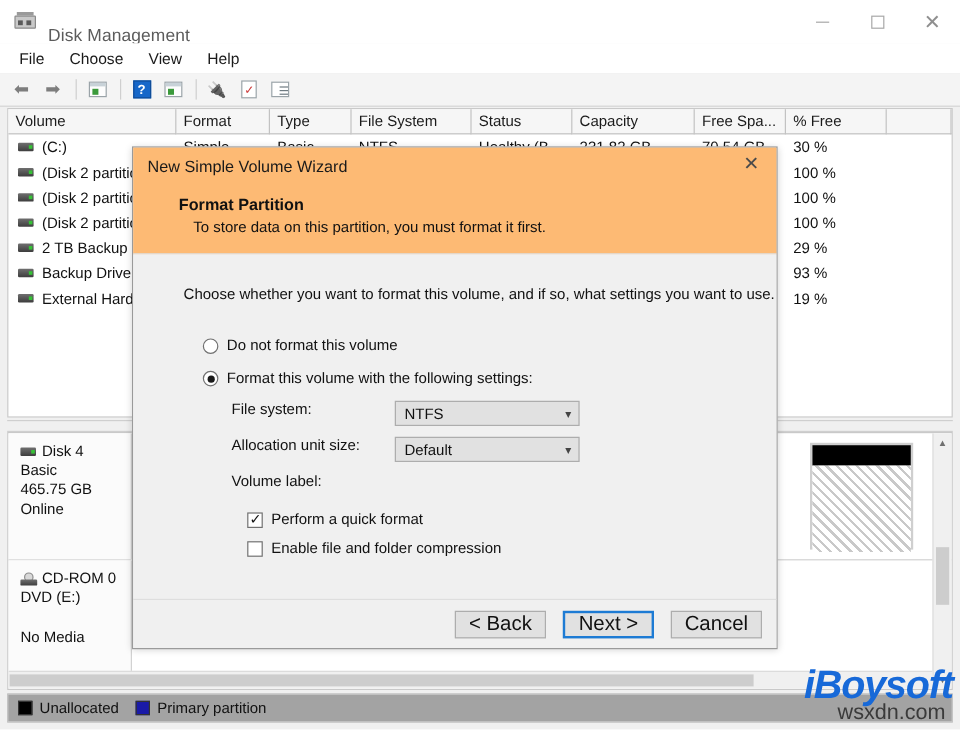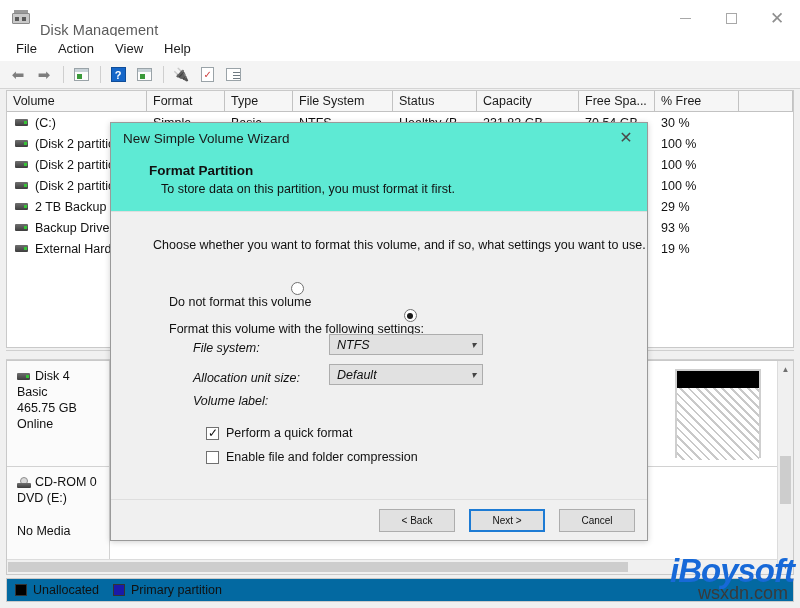--- a/index.html
+++ b/index.html
@@ -193,67 +193,67 @@
     position: absolute; left: 0; bottom: 0; height: 15px; right: 16px;
     background: #f0f0f0; border-top: 1px solid #dcdcdc; box-sizing: border-box;
   }
   .hscroll .hthumb {
     position: absolute; left: 1px; top: 2px; width: 620px; bottom: 2px; background: #cdcdcd;
   }
 
   
   .legend {
     position: absolute; left: 6px; top: 578px; width: 788px; height: 24px;
-    background: #0369a1; border: 1px solid #c9c9c9; box-sizing: border-box;
+    background: #a3a3a3; border: 1px solid #c9c9c9; box-sizing: border-box;
     display: flex; align-items: center; padding-left: 8px;
   }
   .legitem { display: flex; align-items: center; margin-right: 14px; }
   .legsw { width: 12px; height: 12px; margin-right: 6px; border: 1px solid #333; box-sizing: border-box; }
   .legtxt { font-size: 12.5px; color: #111; }
 
   
   .dialog {
     position: absolute; left: 110px; top: 122px; width: 538px; height: 419px;
     background: #f0f0f0; border: 1px solid #9a9a9a; box-sizing: border-box;
     box-shadow: 0 1px 6px rgba(0,0,0,.18);
   }
   .dlg-head {
-    position: relative; height: 89px; background: #5eead4;
+    position: relative; height: 89px; background: #fdba74;
     border-bottom: 1px solid #dedede; box-sizing: border-box;
   }
   .dlg-title {
     position: absolute; left: 12px; top: 8px; font-size: 13.5px; color: #1a1a1a;
   }
   .dlg-close {
     position: absolute; right: 0; top: 0; width: 42px; height: 28px;
     display: flex; align-items: center; justify-content: center;
     font-size: 16px; font-weight: 300; color: #4a4a4a;
   }
   .dlg-h1 {
     position: absolute; left: 38px; top: 40px; font-size: 13.5px; font-weight: bold; color: #111;
   }
   .dlg-sub {
     position: absolute; left: 50px; top: 59px; font-size: 12.5px; color: #111;
   }
   .dlg-body { position: relative; height: 287px; background: #f0f0f0; }
   .dlg-intro { position: absolute; left: 42px; top: 26px; font-size: 12.5px; color: #111; }
 
-  .radio-row { position: absolute; display: flex; align-items: flex-end; flex-direction: column; }
+  .radio-row { position: absolute; display: flex; align-items: center; }
   .radio {
     width: 13px; height: 13px; border-radius: 50%; border: 1px solid #707070;
     background: #fff; box-sizing: border-box; margin-right: 7px; position: relative; flex: none;
     margin-top: 1px;
   }
   .radio.on::after {
     content: ""; position: absolute; left: 2.5px; top: 2.5px; width: 6px; height: 6px;
     border-radius: 50%; background: #1a1a1a;
   }
   .radio-lbl { font-size: 12.5px; color: #111; }
 
-  .field-row { position: absolute; display: flex; align-items: flex-end; font-style: italic; }
+  .field-row { position: absolute; display: flex; align-items: flex-start; }
   .field-lbl { font-size: 12.5px; color: #111; width: 136px; }
   .combo {
     width: 154px; height: 21px; background: #e1e1e1; border: 1px solid #adadad;
     box-sizing: border-box; display: flex; align-items: center; justify-content: space-between;
     padding: 0 6px 0 7px; font-size: 12.5px; color: #111;
   }
   .combo .chev { font-size: 10px; color: #444; }
   .textbox {
     width: 154px; height: 21px; background: #ffffff; border: 1px solid #8d8d8d;
     box-sizing: border-box; display: flex; align-items: center;
@@ -270,21 +270,21 @@
   .check-lbl { font-size: 12.5px; color: #111; }
 
   .dlg-foot {
     position: relative; height: 41px; background: #f0f0f0;
     border-top: 1px solid #dedede; box-sizing: border-box;
     display: flex; align-items: center; justify-content: flex-end; padding-right: 12px;
   }
   .btn {
     width: 76px; height: 23px; background: #e1e1e1; border: 1px solid #adadad;
     box-sizing: border-box; display: flex; align-items: center; justify-content: center;
-    font-size: 10px; color: #111; margin-left: 14px;
+    font-size: 17px; color: #111; margin-left: 14px;
   }
   .btn.default { border: 2px solid #1d7bd4; }
 
   
   .watermark {
     position: absolute; right: 6px; bottom: 4px; text-align: right;
     pointer-events: none;
   }
   .wm-main {
     font-size: 33px; font-weight: bold; font-style: italic; color: #1769d8;
@@ -307,21 +307,21 @@
     <div class="title-text">Disk Management</div>
     <div class="wincontrols">
       <div class="wc min"></div>
       <div class="wc max"></div>
       <div class="wc close">✕</div>
     </div>
   </div>
 
   <div class="menubar">
     <div class="menu-item">File</div>
-    <div class="menu-item">Action</div>
+    <div class="menu-item">Choose</div>
     <div class="menu-item">View</div>
     <div class="menu-item">Help</div>
   </div>
 
   <div class="toolbar">
     <div class="tbtn">
         <span class="arr">⬅</span>
       </div>
     <div class="tbtn">
         <span class="arr">➡</span>

